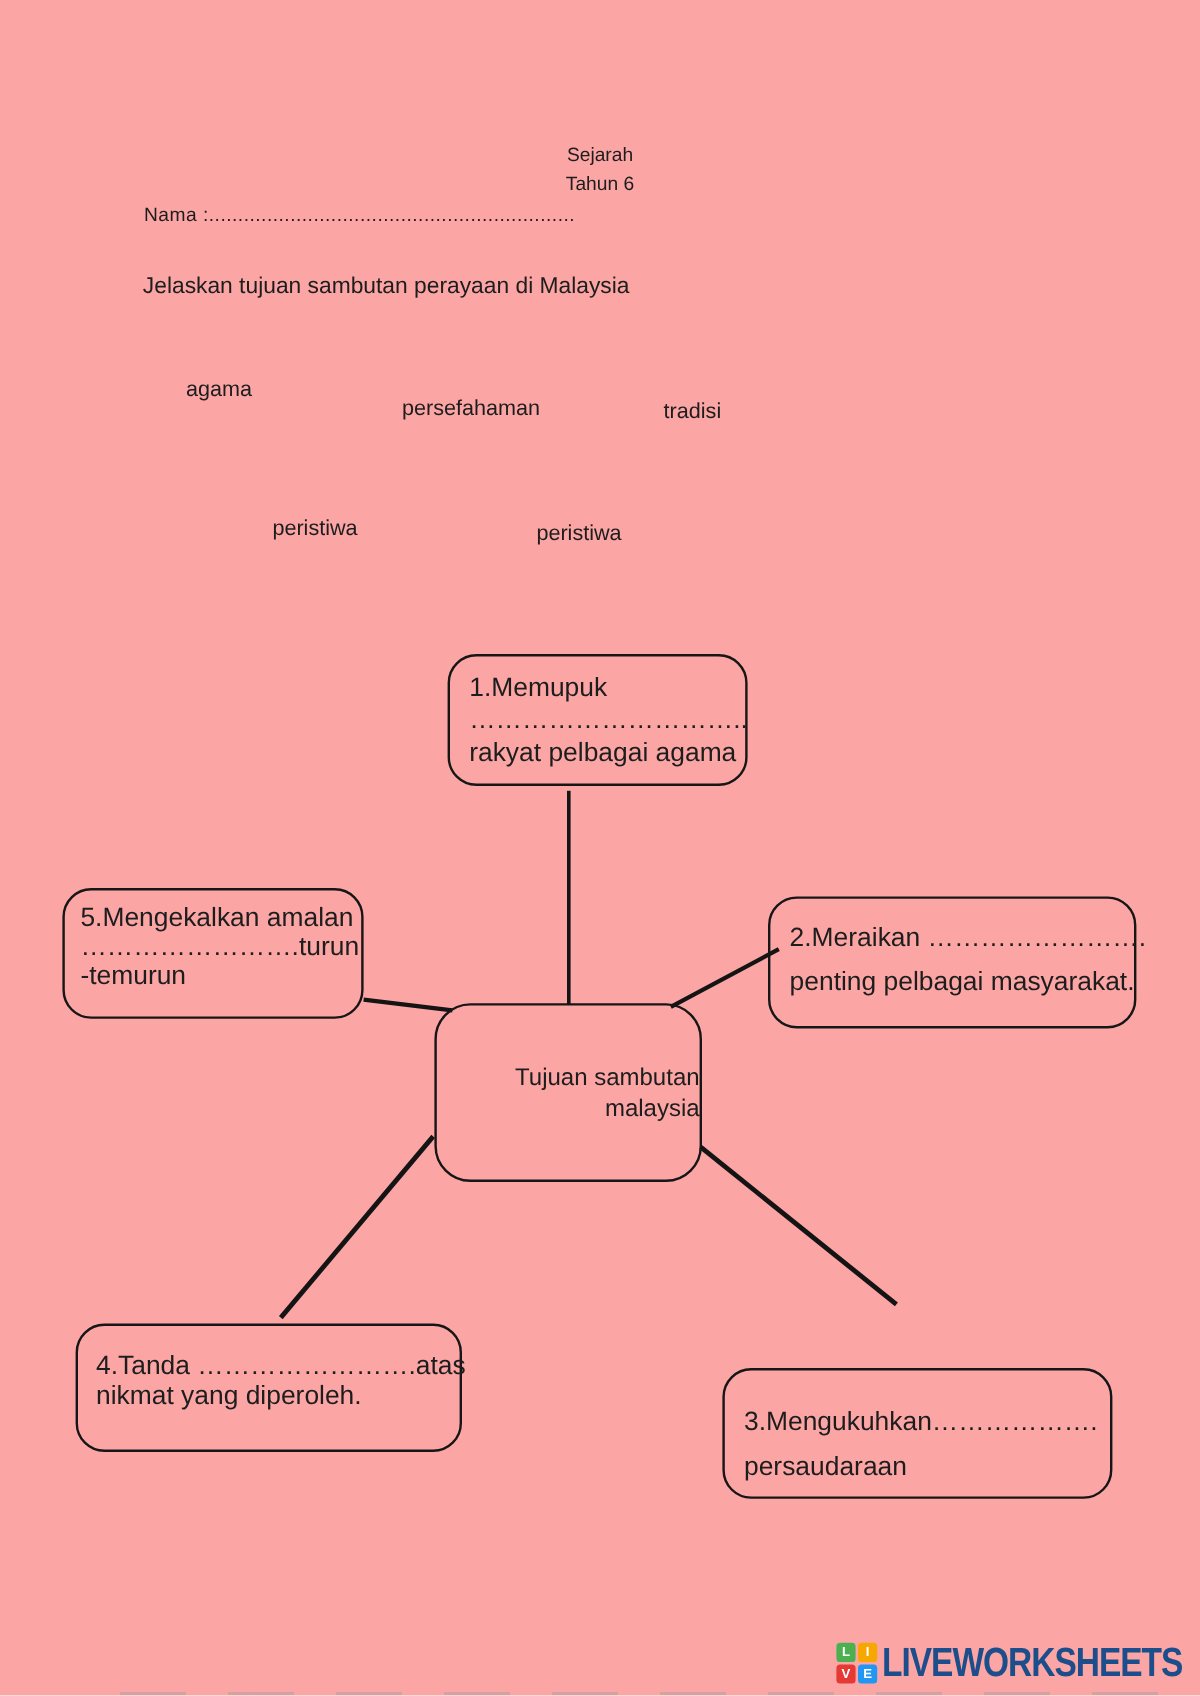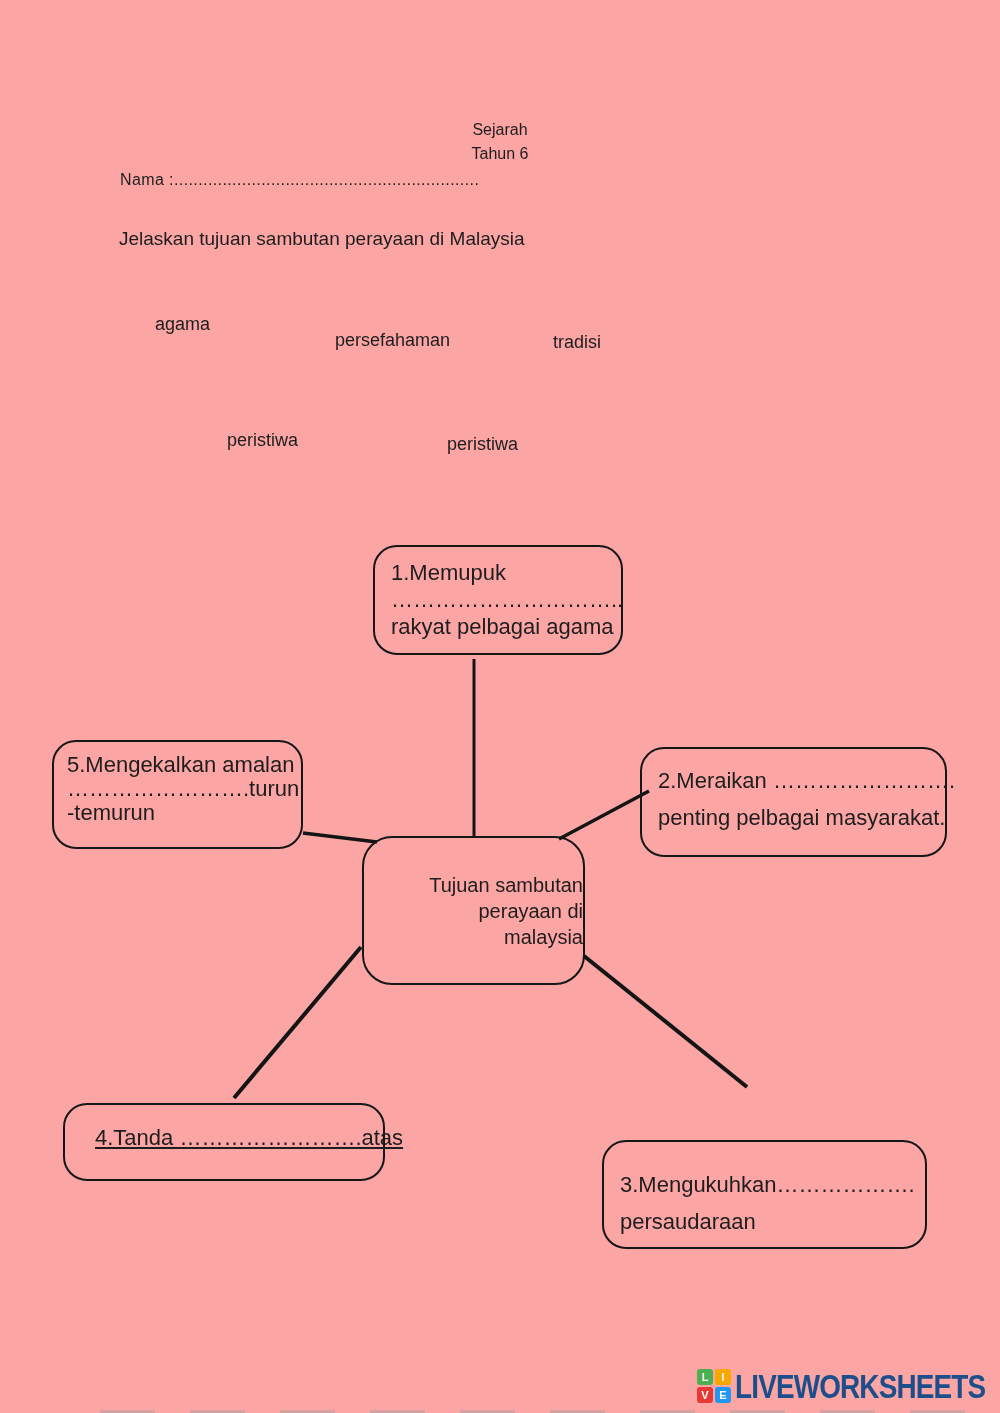--- a/index.html
+++ b/index.html
@@ -30,21 +30,21 @@
     box-sizing:border-box;
     background:transparent;
   }
   .node .ln { font-size:22px; white-space:nowrap; }
   #node1 { left:373px; top:545px; width:250px; height:110px; padding:12px 16px; }
   #node1 .ln { line-height:27px; }
   #node2 { left:640px; top:747px; width:307px; height:110px; padding:13px 16px; }
   #node2 .ln { line-height:37px; }
   #node3 { left:602px; top:1140px; width:325px; height:109px; padding:24px 16px; }
   #node3 .ln { line-height:37px; }
-  #node4 { left:63px; top:1103px; width:322px; height:78px; padding:20px 30px;text-decoration:underline; }
+  #node4 { left:63px; top:1103px; width:322px; height:107px; padding:20px 15px; }
   #node4 .ln { line-height:25px; }
   #node5 { left:52px; top:740px; width:251px; height:109px; padding:11px 13px; }
   #node5 .ln { line-height:24px; }
   #center-node {
     left:362px; top:836px; width:223px; height:149px;
     border-radius:30px;
     display:flex; flex-direction:column; justify-content:center;
     text-align:right;
   }
   #center-node .ln { font-size:20px; line-height:26px; white-space:nowrap; }
@@ -115,31 +115,31 @@
     <div class="ln">penting pelbagai masyarakat.</div>
   </div>
 
   <div class="node" id="node3">
     <div class="ln">3.Mengukuhkan……………….</div>
     <div class="ln">persaudaraan</div>
   </div>
 
   <div class="node" id="node4">
     <div class="ln">4.Tanda …………………….atas</div>
+    <div class="ln">nikmat yang diperoleh.</div>
   </div>
 
   <div class="node" id="node5">
     <div class="ln">5.Mengekalkan amalan</div>
     <div class="ln">…………………….turun</div>
     <div class="ln">-temurun</div>
   </div>
 
   <div class="node" id="center-node">
     <div class="ln">Tujuan sambutan</div>
-    <div class="ln">perayaan di</div>
     <div class="ln">malaysia</div>
   </div>
 
   <div class="abs brand">
     <div class="brand-grid">
       <span class="sq" style="background: rgb(76, 175, 80);">L</span>
       <span class="sq" style="background: rgb(246, 168, 0);">I</span>
       <span class="sq" style="background: rgb(229, 57, 53);">V</span>
       <span class="sq" style="background: rgb(33, 150, 243);">E</span>
     </div>

